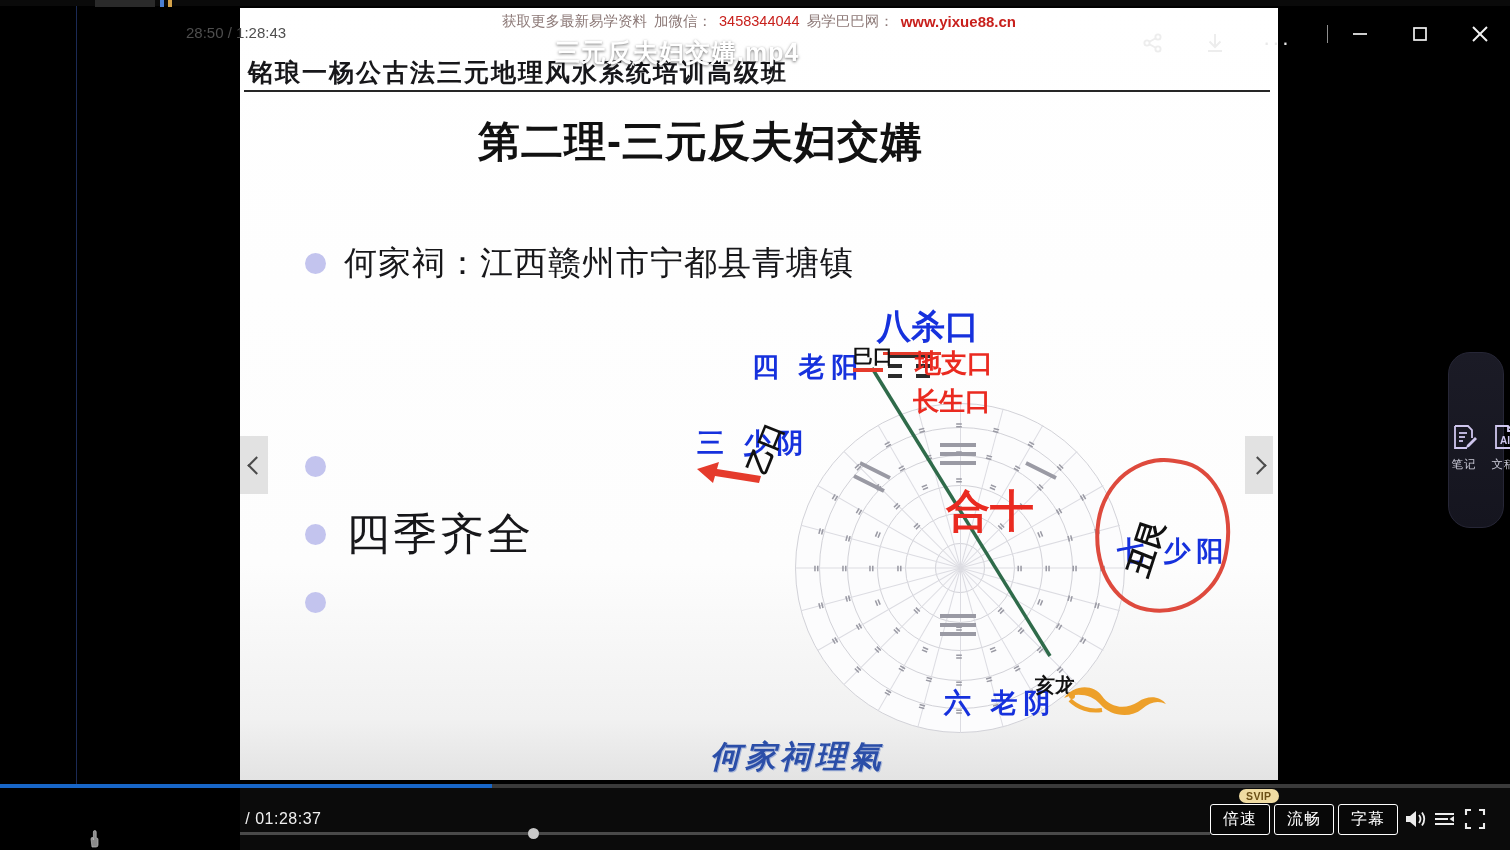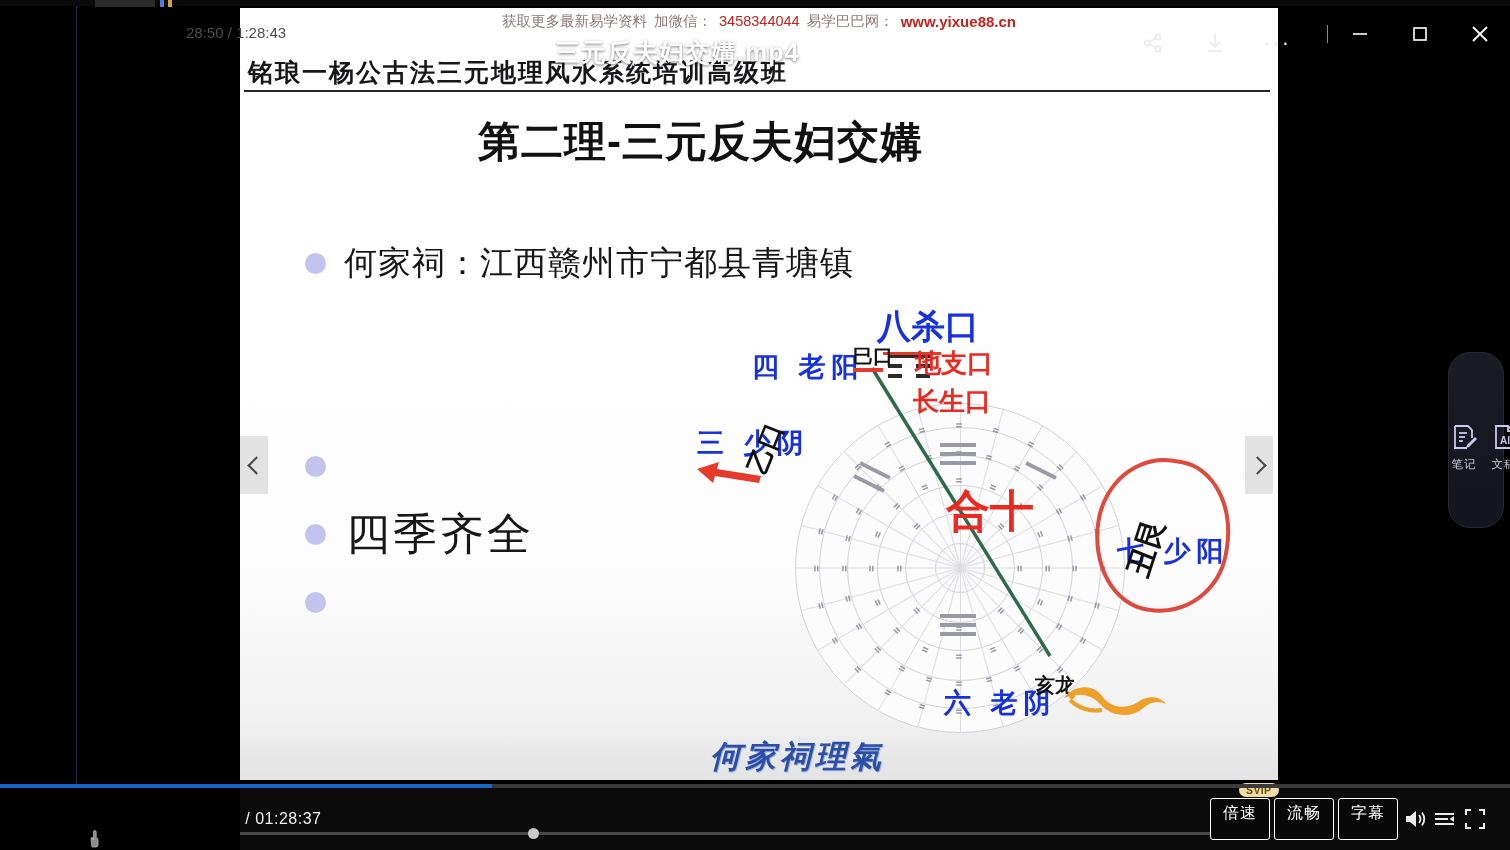--- a/index.html
+++ b/index.html
@@ -116,21 +116,21 @@
          background:linear-gradient(180deg,#1b1b26 0%,#15151f 100%); border:1px solid #262636;
          display:flex; flex-direction:row; align-items:center; padding-top:14px; gap:10px; z-index:65; }
   .rsb-item { display:flex; flex-direction:column; align-items:center; gap:5px; cursor:pointer; width:56px; }
   .rsb-label { font-size:11.5px; color:#c9c9d6; letter-spacing:1px; }
 
   
   .ctrl { position:absolute; left:0; bottom:0; width:1510px; height:62px; background:#0b0b0b; z-index:70; }
   .progress { position:absolute; left:0; bottom:62px; width:1510px; height:4px; background:#3a3a3a; z-index:71; }
   .progress .buf { position:absolute; left:0; top:0; height:4px; width:492px; background:#1866c8; }
   .ctrl-left { position:absolute; left:26px; top:10px; display:flex; align-items:center; gap:22px; height:42px; }
-  .ctrl-right{ position:absolute; right:22px; top:10px; display:flex; gap:4px; height:42px; }
+  .ctrl-right{ position:absolute; right:22px; top:10px; display:flex; align-items:center; gap:4px; height:42px; }
   .tbtn { display:flex; align-items:center; justify-content:center; cursor:pointer; }
   .timetext { font-size:16px; color:#f0f0f0; letter-spacing:.5px; margin-left:8px; white-space:nowrap; }
   .ghosttime { position:absolute; left:186px; top:24px; font-size:15px; color:#4e4e4e; white-space:nowrap; z-index:72; }
 
   .pillbtn { position:relative; border:1.6px solid #ffffff; border-radius:3px; padding:4px 12px; font-size:16px; color:#ffffff;
              background:rgba(0,0,0,.25); cursor:pointer; letter-spacing:1px; white-space:nowrap; }
   .svip { position:absolute; left:28px; top:-16px; background:#f0dca2; color:#6b4f16; font-size:10.5px; font-weight:bold;
           border-radius:9px; padding:1px 7px; letter-spacing:.4px; }
 
   

